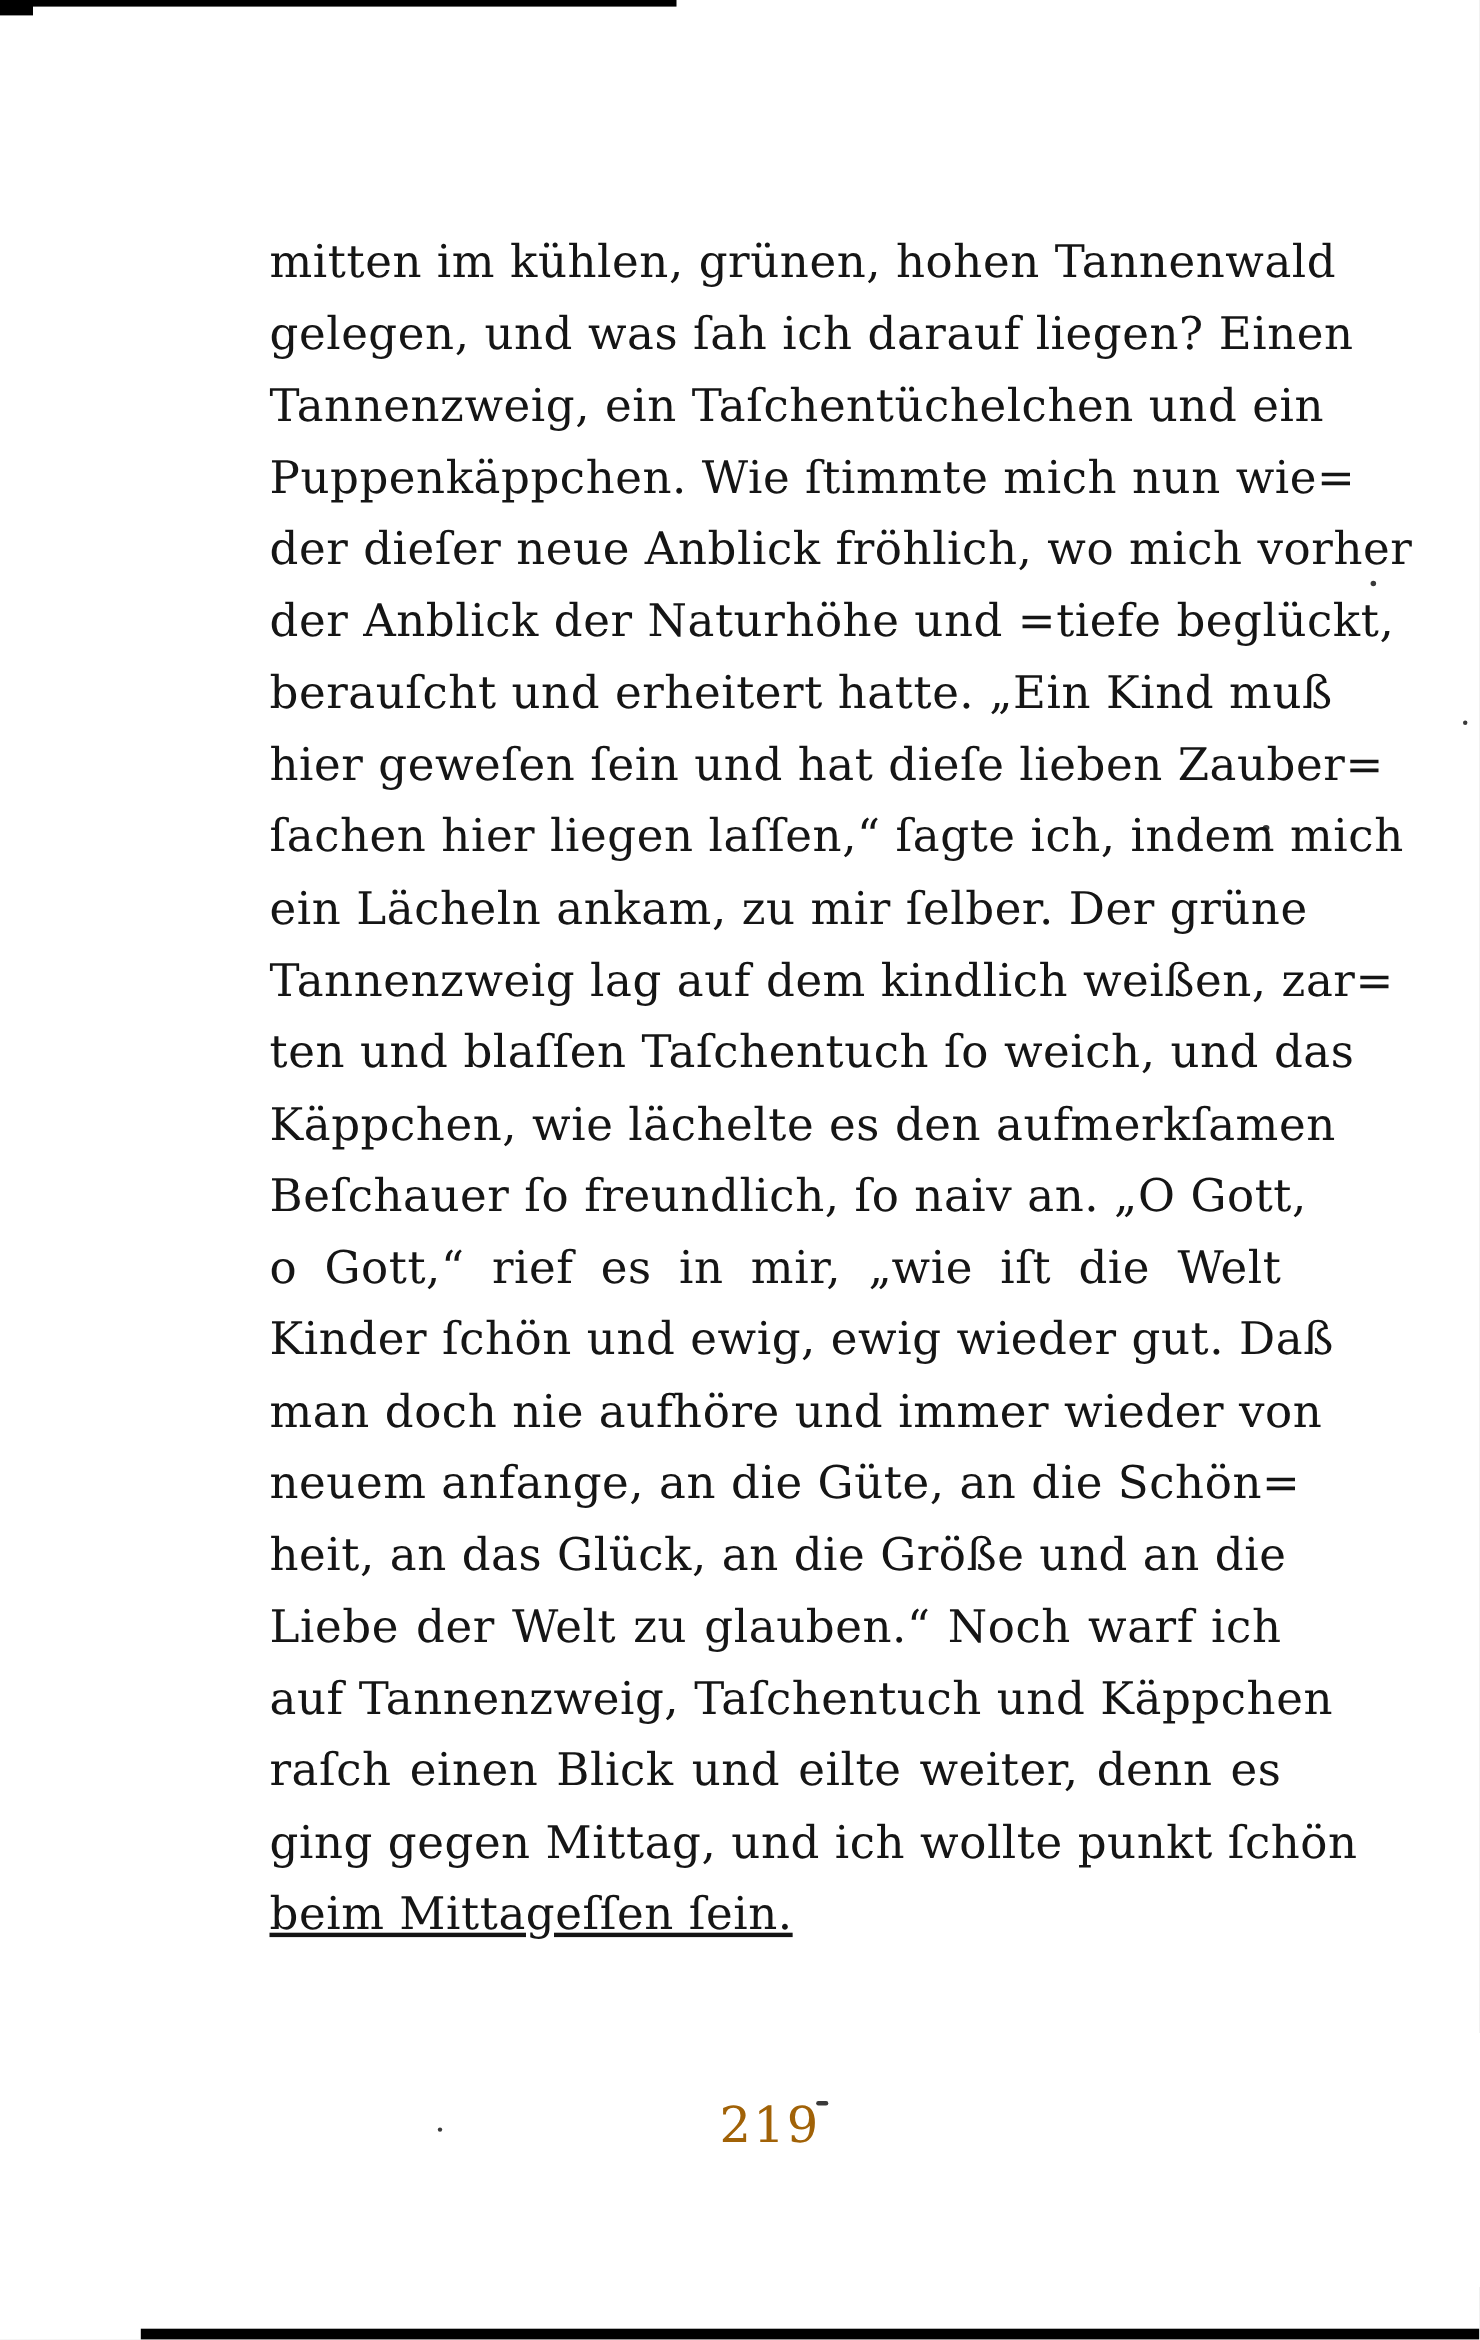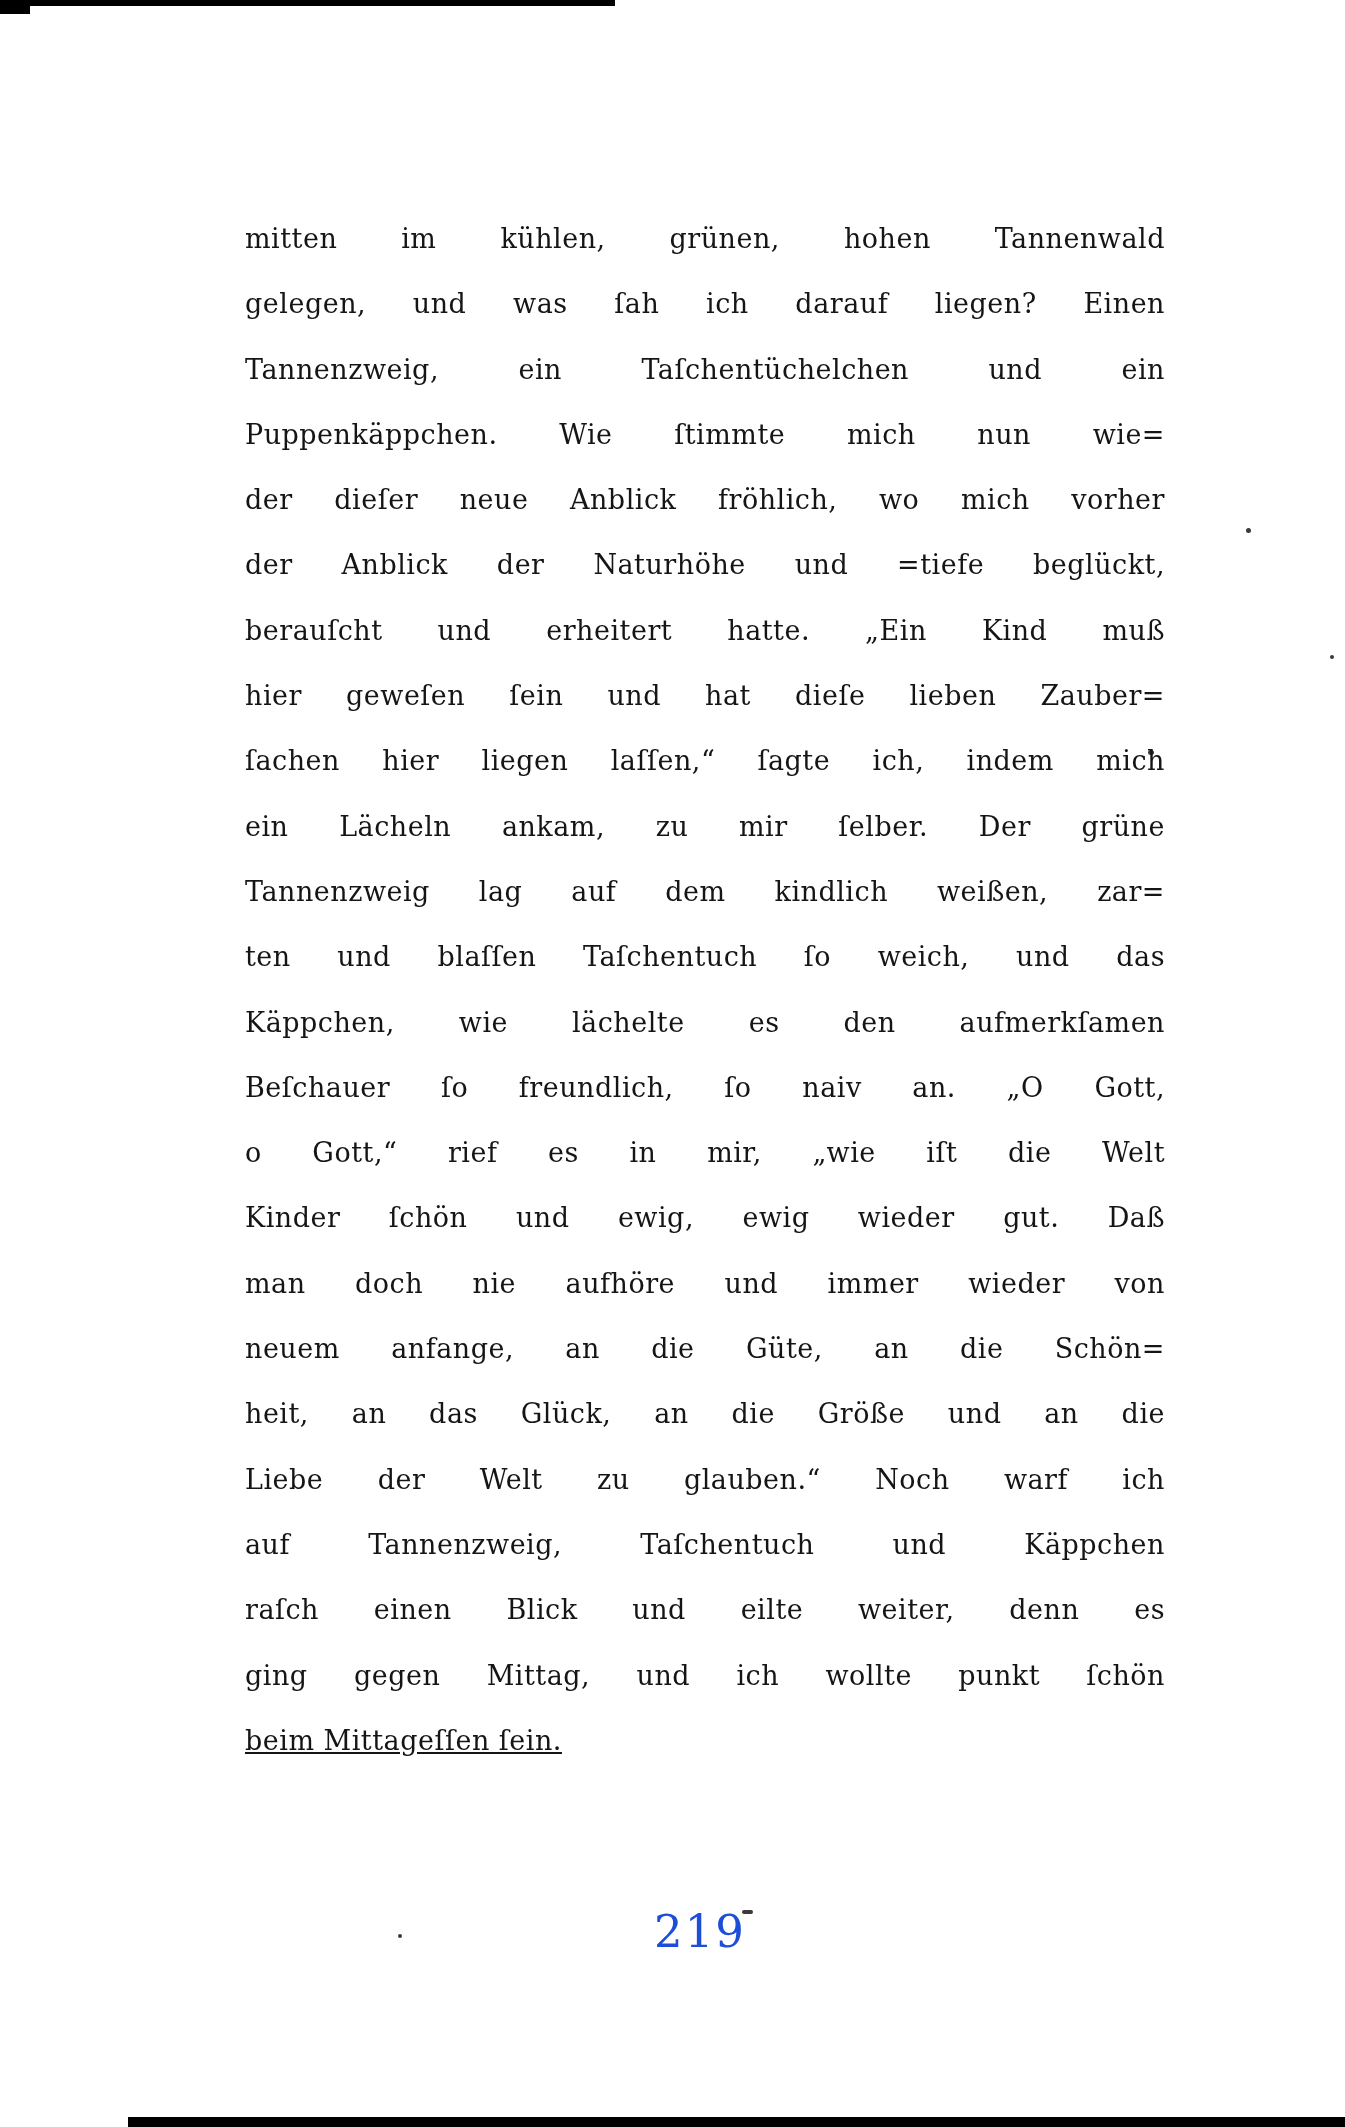--- a/index.html
+++ b/index.html
@@ -18,40 +18,40 @@
   }
   .text-block {
     position: absolute;
     left: 245px;
     top: 206px;
     width: 920px;
   }
   .line {
     height: 65.3px;
     line-height: 65.3px;
-    font-size: 27px;
+    font-size: 41px;
     white-space: nowrap;
     text-align: justify;
     text-align-last: justify;
     letter-spacing: 0.5px;
   }
   .line.last {
     text-align: left;
     text-align-last: left;
     text-decoration: underline;
   }
   .page-number {
     position: absolute;
     left: 640px;
     top: 1905px;
     width: 120px;
     text-align: center;
     font-size: 45px;
     letter-spacing: 2px;
-    color: #1d4ed8;
+    color: #a16207;
   }
   .artifact {
     position: absolute;
     background: #000;
   }
   .speck {
     position: absolute;
     background: #3a3a3a;
     border-radius: 50%;
   }

